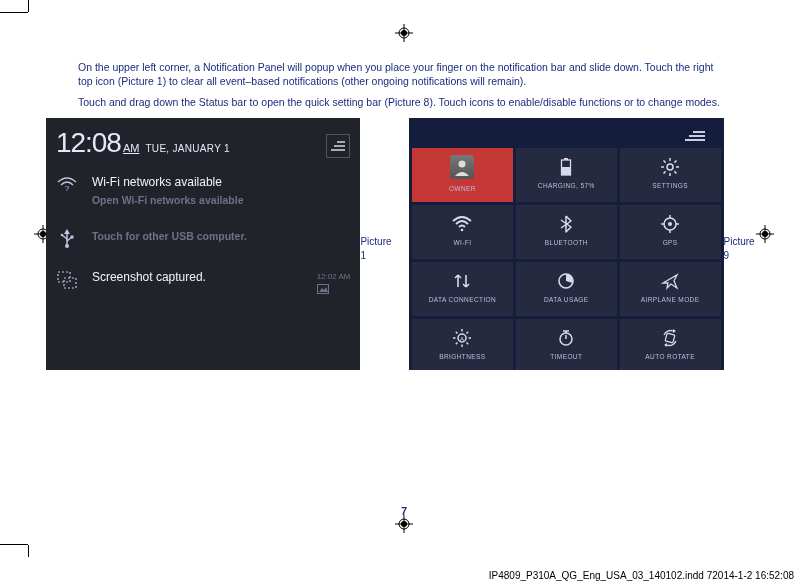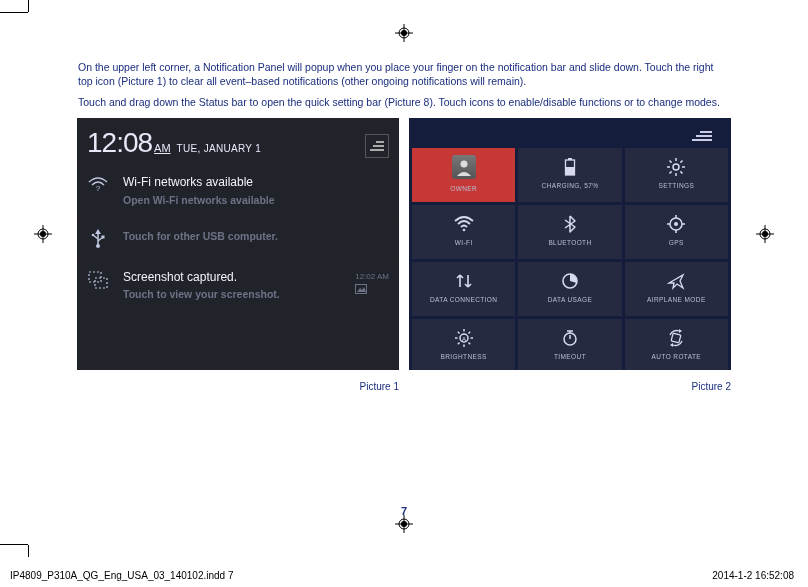--- a/index.html
+++ b/index.html
@@ -37,21 +37,21 @@
     line-height: 1.35;
   }
   .para { margin-bottom: 7px; }
 
   .figures {
     display: flex;
     gap: 10px;
     margin-top: 8px;
     justify-content: center;
   }
-  .figure-col { display: flex; flex-direction: column; align-items: flex-end; }
+  .figure-col { display: flex; flex-direction: row; align-items: center; }
   .caption { font-size: 10px; margin-top: 10px; color: #1a2d7d; }
 
   
   .android-panel {
     width: 322px;
     height: 252px;
     background: linear-gradient(#1a2d7d,#1a2d7d);
     position: relative;
     color: #cfd4ec;
     overflow: hidden;
@@ -148,21 +148,21 @@
     text-align: center;
     font-size: 11px;
     font-weight: bold;
     color: #1a2d7d;
   }
 
   .footer {
     position: absolute;
     bottom: 6px;
     left: 10px; right: 14px;
-    display: flex; justify-content: space-between;
+    display: flex; justify-content: flex-end;
     font-size: 10px;
     color: #000;
     font-family: Arial, sans-serif;
   }
 
   svg { display: block; }
 </style>
 </head>
 <body>
 
@@ -259,21 +259,20 @@
 
           <div class="notif-row">
             <div class="notif-icon">
               <svg width="20" height="18" viewBox="0 0 20 18">
                   <rect x="1" y="1" width="12" height="10" fill="none" stroke="#bfc6df" stroke-width="1.2" stroke-dasharray="2 2"></rect>
                   <rect x="7" y="7" width="12" height="10" fill="none" stroke="#bfc6df" stroke-width="1.2" stroke-dasharray="2 2"></rect>
                 </svg>
             </div>
             <div class="notif-text">
               <div class="notif-title">Screenshot captured.</div>
-              <div class="notif-sub">Touch to view your screenshot.</div>
             </div>
             <div>
               <div class="notif-time">12:02 AM</div>
               <div class="notif-small-icon">
                 <svg width="12" height="10" viewBox="0 0 12 10">
                     <rect x="0.5" y="0.5" width="11" height="9" fill="none" stroke="#6e7286" stroke-width="1"></rect>
                     <path d="M2 8 L5 4 L7 6 L9 3 L11 8 Z" fill="#6e7286"></path>
                   </svg>
               </div>
             </div>
@@ -442,21 +441,21 @@
                     <path d="M15 12 A7 7 0 0 1 6 16" fill="none" stroke="#d7daef" stroke-width="1.3"></path>
                     <polygon points="6,18 6,14 3,16" fill="#d7daef"></polygon>
                   </svg>
               </div>
               <div class="t-label">AUTO ROTATE</div>
             </div>
 
           </div>
         </div>
       </div>
-      <div class="caption">Picture 2</div>
+      <div class="caption">Picture 9</div>
     </div>
 
   </div>
 </div>
 
 <div class="page-num">7</div>
 
 <div class="footer">
   <span>IP4809_P310A_QG_Eng_USA_03_140102.indd   7</span>
   <span>2014-1-2   16:52:08</span>

